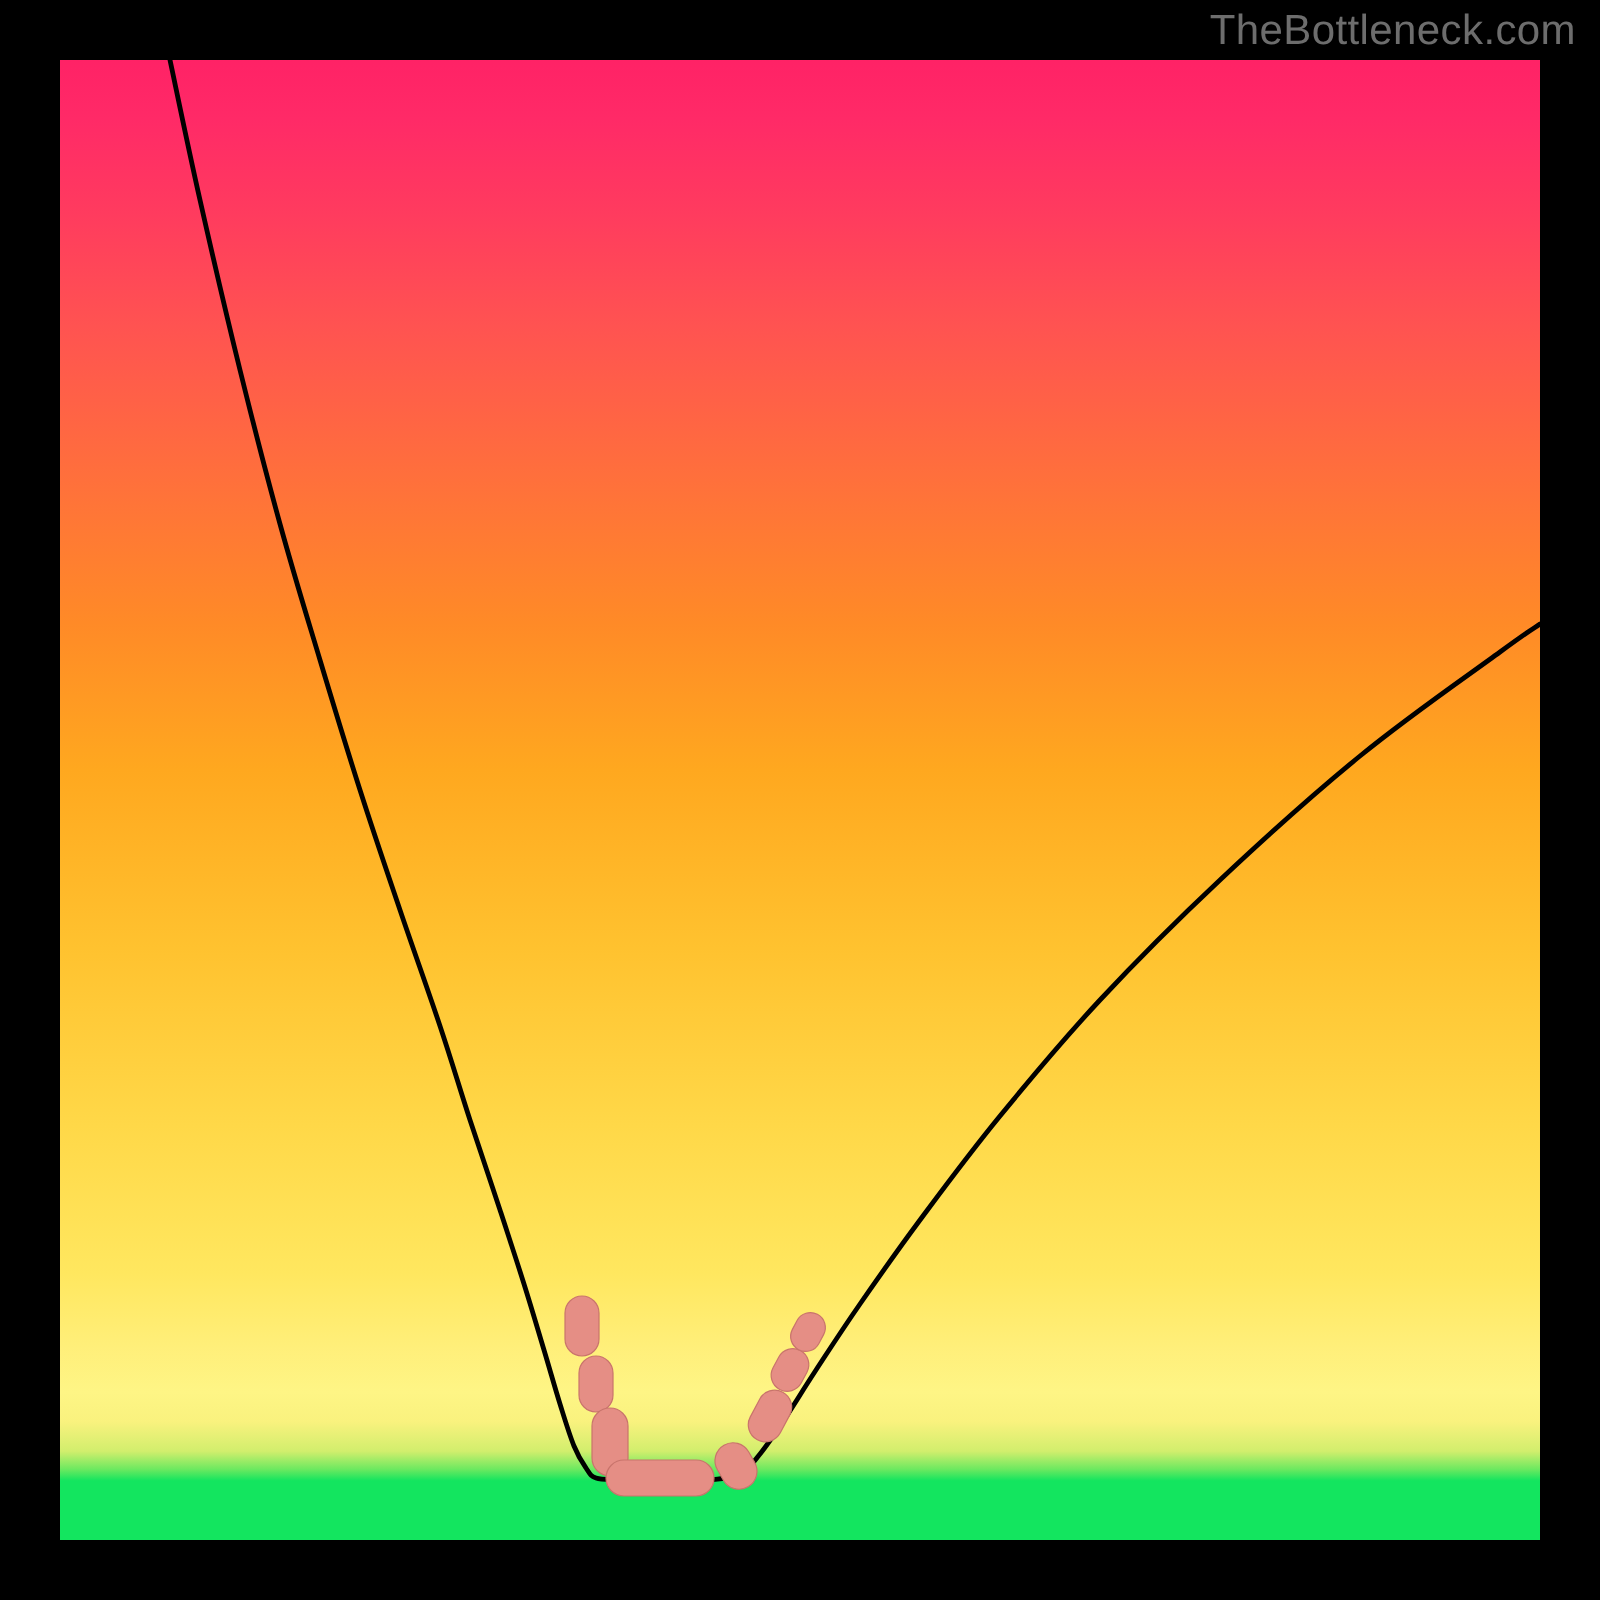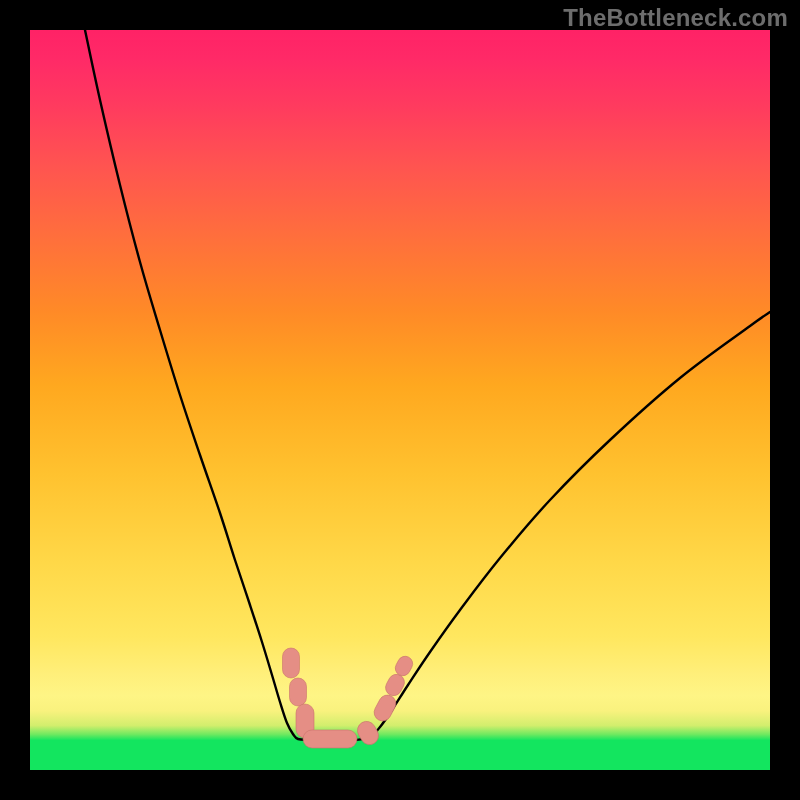--- a/index.html
+++ b/index.html
@@ -43,22 +43,22 @@
       #ff3a5f 90%,
       #ff2a67 96%,
       #ff2266 100%
     );
   }
   .watermark {
     position: absolute;
     top: 4px;
     right: 12px;
     color: #6d6d6d;
-    font-size: 24px;
-    font-weight: 700;
+    font-size: 21px;
+    font-weight: 400;
     letter-spacing: 0.2px;
   }
   svg.curves {
     position: absolute;
     top: 0;
     left: 0;
   }
 </style>
 </head>
 <body>

